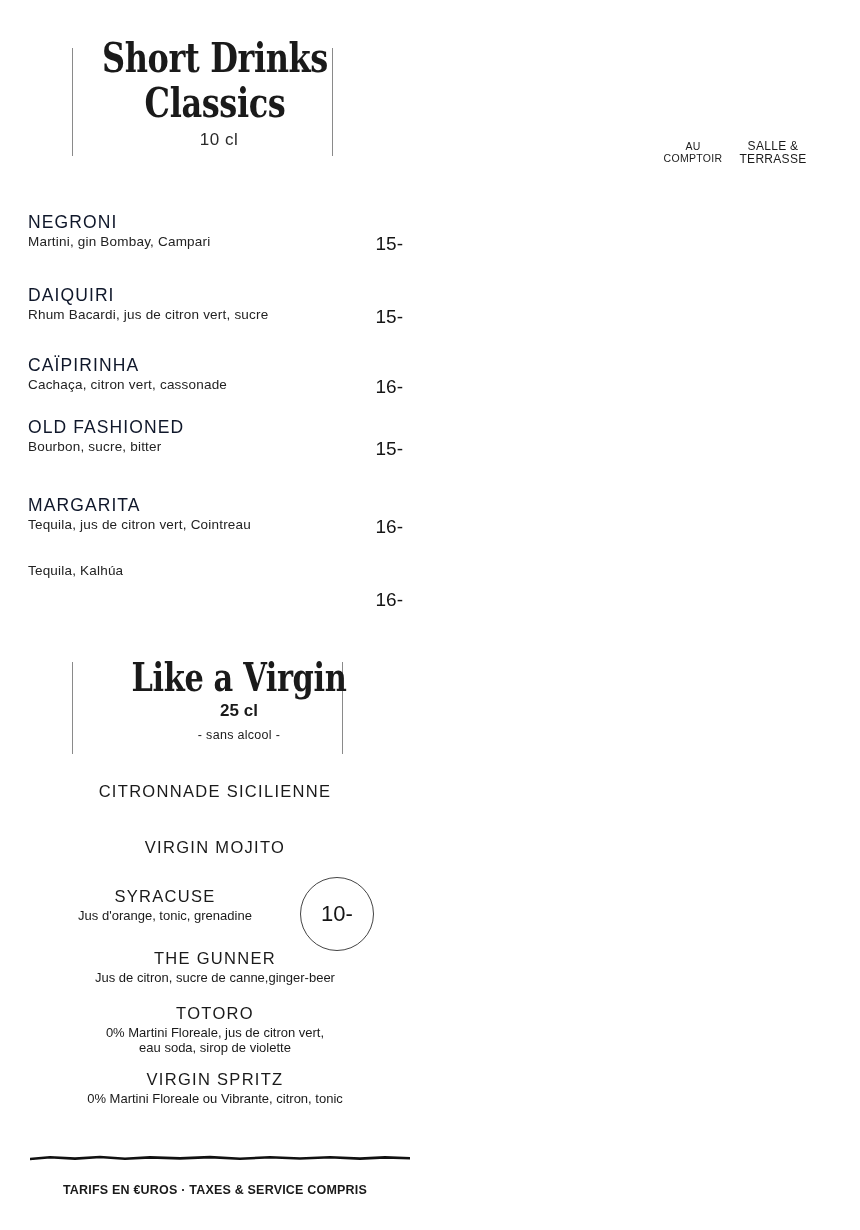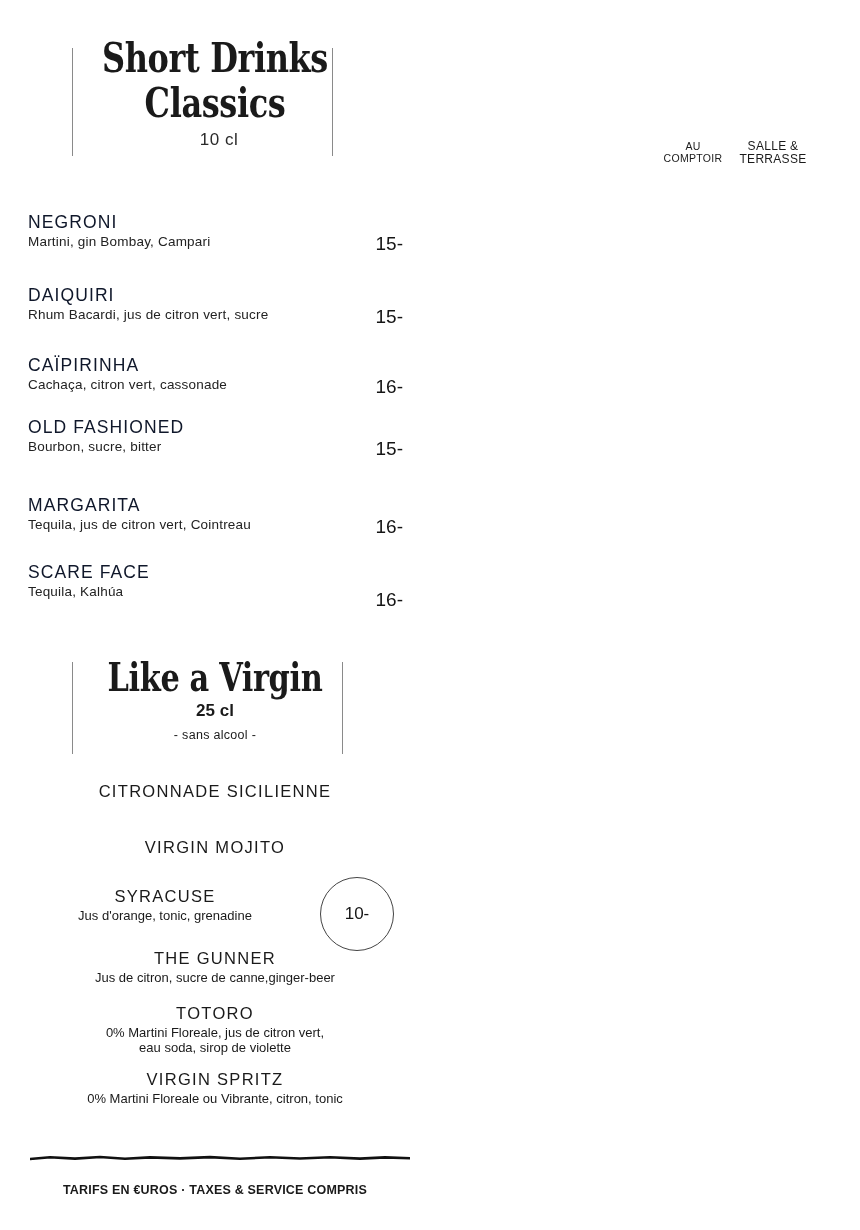--- a/index.html
+++ b/index.html
@@ -41,21 +41,21 @@
     font-size:17.5px;letter-spacing:1.1px;font-weight:400;color:#0f172a;
   }
   .cocktail .ds{
     font-size:13.5px;letter-spacing:.2px;font-weight:300;color:#222;margin-top:1px;
   }
   .cocktail .pr{
     position:absolute;right:0;top:13px;font-size:19px;font-weight:300;color:#151515;margin-top:8px;
   }
 
   
-  #lv-header{position:absolute;left:0;top:656px;width:430px;text-align:center;}
+  #lv-header{position:absolute;left:0;top:656px;width:430px;text-align:center;padding-left:24px;}
   #lv-header .l1{font-size:39px;line-height:42px;}
   #lv-header .vol{font-size:17px;font-weight:700;margin-top:3px;}
   #lv-header .sub{font-size:12.5px;font-weight:300;margin-top:7px;letter-spacing:.3px;}
 
   .vrow{position:absolute;left:0;width:430px;text-align:center;}
   .vrow .nm{font-size:16.5px;letter-spacing:1.3px;font-weight:400;}
   .vrow .ds{font-size:13px;font-weight:300;margin-top:2px;line-height:15px;}
 
   .circle{
     position:absolute;border:1px solid #444;border-radius:50%;
@@ -108,21 +108,20 @@
       <div class="nm">OLD FASHIONED</div>
       <div class="ds">Bourbon, sucre, bitter</div>
       <div class="pr">15-</div>
     </div>
     <div class="cocktail" style="top:495px;">
       <div class="nm">MARGARITA</div>
       <div class="ds">Tequila, jus de citron vert, Cointreau</div>
       <div class="pr">16-</div>
     </div>
     <div class="cocktail" style="top:562px;">
-      <div class="nm">SCARE FACE</div>
       <div class="ds">Tequila, Kalhúa</div>
       <div class="pr" style="top:19px;">16-</div>
     </div>
 
     <div id="lv-header">
       <div class="vline" style="left:72px;top:6px;height:92px;"></div>
       <div class="vline" style="left:342px;top:6px;height:92px;"></div>
       <div class="display l1">Like a Virgin</div>
       <div class="vol">25 cl</div>
       <div class="sub">- sans alcool -</div>
@@ -145,21 +144,21 @@
     <div class="vrow" style="top:1004px;">
       <div class="nm">TOTORO</div>
       <div class="ds" style="white-space:pre-line;">0% Martini Floreale, jus de citron vert,
 eau soda, sirop de violette</div>
     </div>
     <div class="vrow" style="top:1070px;">
       <div class="nm">VIRGIN SPRITZ</div>
       <div class="ds">0% Martini Floreale ou Vibrante, citron, tonic</div>
     </div>
 
-    <div class="circle" style="left:320px;top:877px;width:72px;height:72px;font-size:17px;justify-content:center;">
+    <div class="circle" style="left:300px;top:877px;width:72px;height:72px;font-size:22px;justify-content:center;">
       <span>10-</span>
     </div>
 
     <svg class="rough" style="left:30px;top:1154px;width:380px;height:8px;" viewBox="0 0 380 8" preserveAspectRatio="none">
       <path d="M0,5 L20,3.2 L45,4.6 L70,3 L95,4.8 L120,3.4 L150,4.4 L180,3.1 L210,4.7 L240,3.3 L270,4.5 L300,3.2 L330,4.6 L355,3.4 L380,4.2" stroke="#111" stroke-width="2.6" fill="none" stroke-linecap="round"></path>
     </svg>
 
     <div class="tarifs">TARIFS EN €UROS · TAXES &amp; SERVICE COMPRIS</div>
   </div>
 

